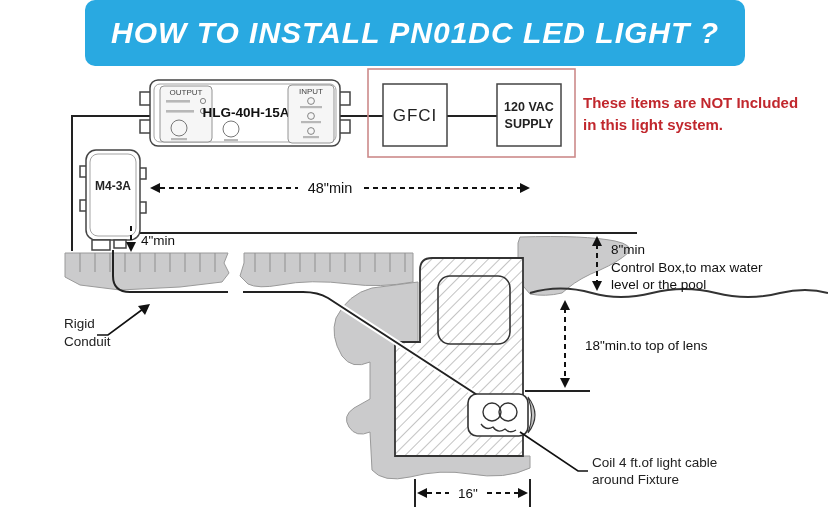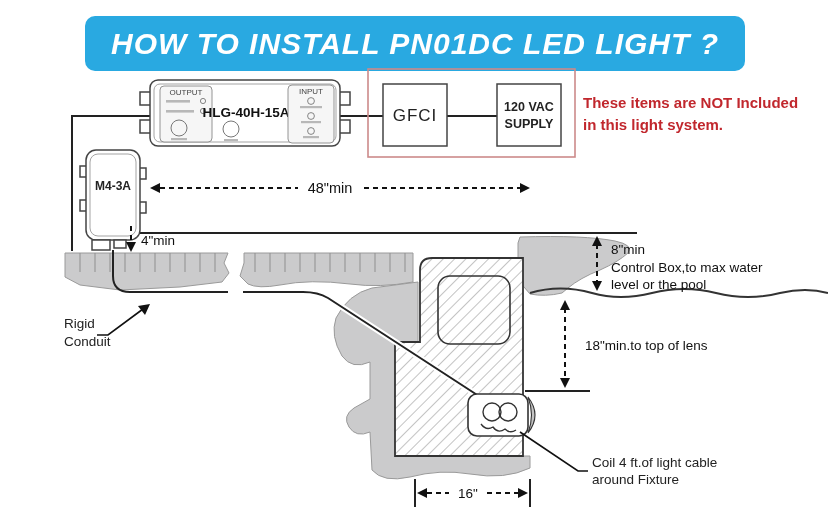--- a/index.html
+++ b/index.html
@@ -6,21 +6,21 @@
     --banner-blue:#29A9E1;
     --note-red:#C1272D;
     --box-red:#CC8A8A;
   }
   html,body{margin:0;padding:0;background:#fff;}
   #stage{
     position:relative;width:828px;height:512px;background:#ffffff;
     font-family:"Liberation Sans", sans-serif;overflow:hidden;
   }
   #banner{
-    position:absolute;left:85px;top:16px;width:660px;height:55px;
+    position:absolute;left:85px;top:0;width:660px;height:66px;
     background:var(--banner-blue);border-radius:10px;
     display:flex;align-items:center;justify-content:center;
   }
   #banner .t{
     color:#fff;font-size:30px;font-weight:bold;font-style:italic;
     letter-spacing:1px;white-space:nowrap;
   }
   svg{position:absolute;left:0;top:0;}
   text{font-family:"Liberation Sans", sans-serif;}
   .lbl{font-size:13.5px;fill:#222;}

